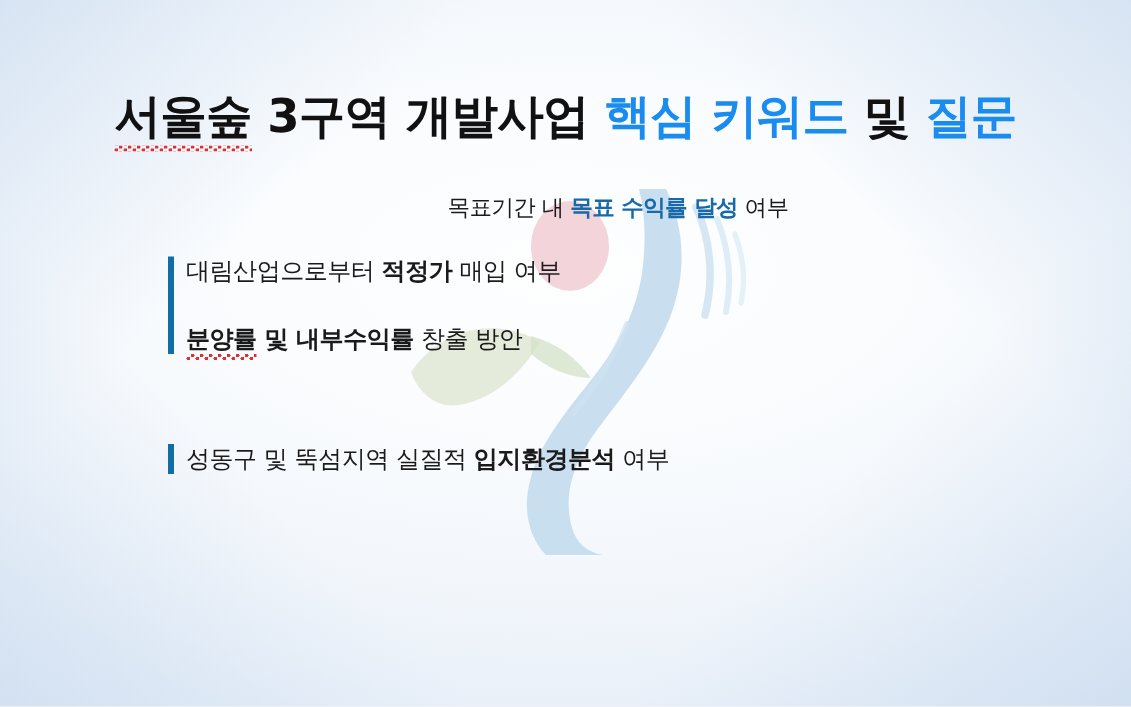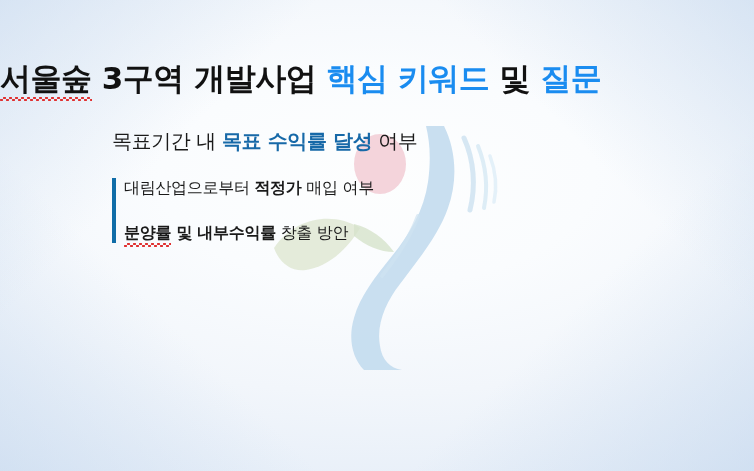--- a/index.html
+++ b/index.html
@@ -53,21 +53,21 @@
     pointer-events: none;
     z-index: 0;
   }
 
   
   .title-wrap {
     position: absolute;
     left: 0;
     top: 38px;
     width: 754px;
-    text-align: left;
+    text-align: center;
     z-index: 3;
   }
   .title {
     display: inline-block;
     font-size: 31px;
     font-weight: bold;
     letter-spacing: -0.5px;
     color: #111111;
     line-height: 1.25;
     white-space: nowrap;
@@ -99,25 +99,26 @@
     position: absolute;
     left: 112px;
     top: 128px;
     width: 600px;
     z-index: 2;
   }
   .block { margin-bottom: 0; }
   .block.second { margin-top: 56px; }
 
   .headline {
-    font-size: 20px;
+    font-size: 15px;
     color: #1a1a1a;
     line-height: 1.35;
     letter-spacing: -0.4px;
     white-space: nowrap;
+    text-align: center;
   }
   .headline .accent {
     color: #1769a8;
     font-weight: bold;
   }
   .headline.bright .accent { color: #1577c7; }
 
   .sub-group {
     position: relative;
     margin-top: 5px;
@@ -188,17 +189,20 @@
         </div>
       </div>
     </div>
 
     <div class="block second">
 
       <div class="sub-group">
         <div class="sub-bar"></div>
 
 
+        <div class="sub-line">
+          <span>성동구 및 뚝섬지역 실질적 </span><span class="strong">입지환경분석</span><span> 여부</span>
+        </div>
       </div>
     </div>
 
   </div>
 </div>
 
 </body></html>

